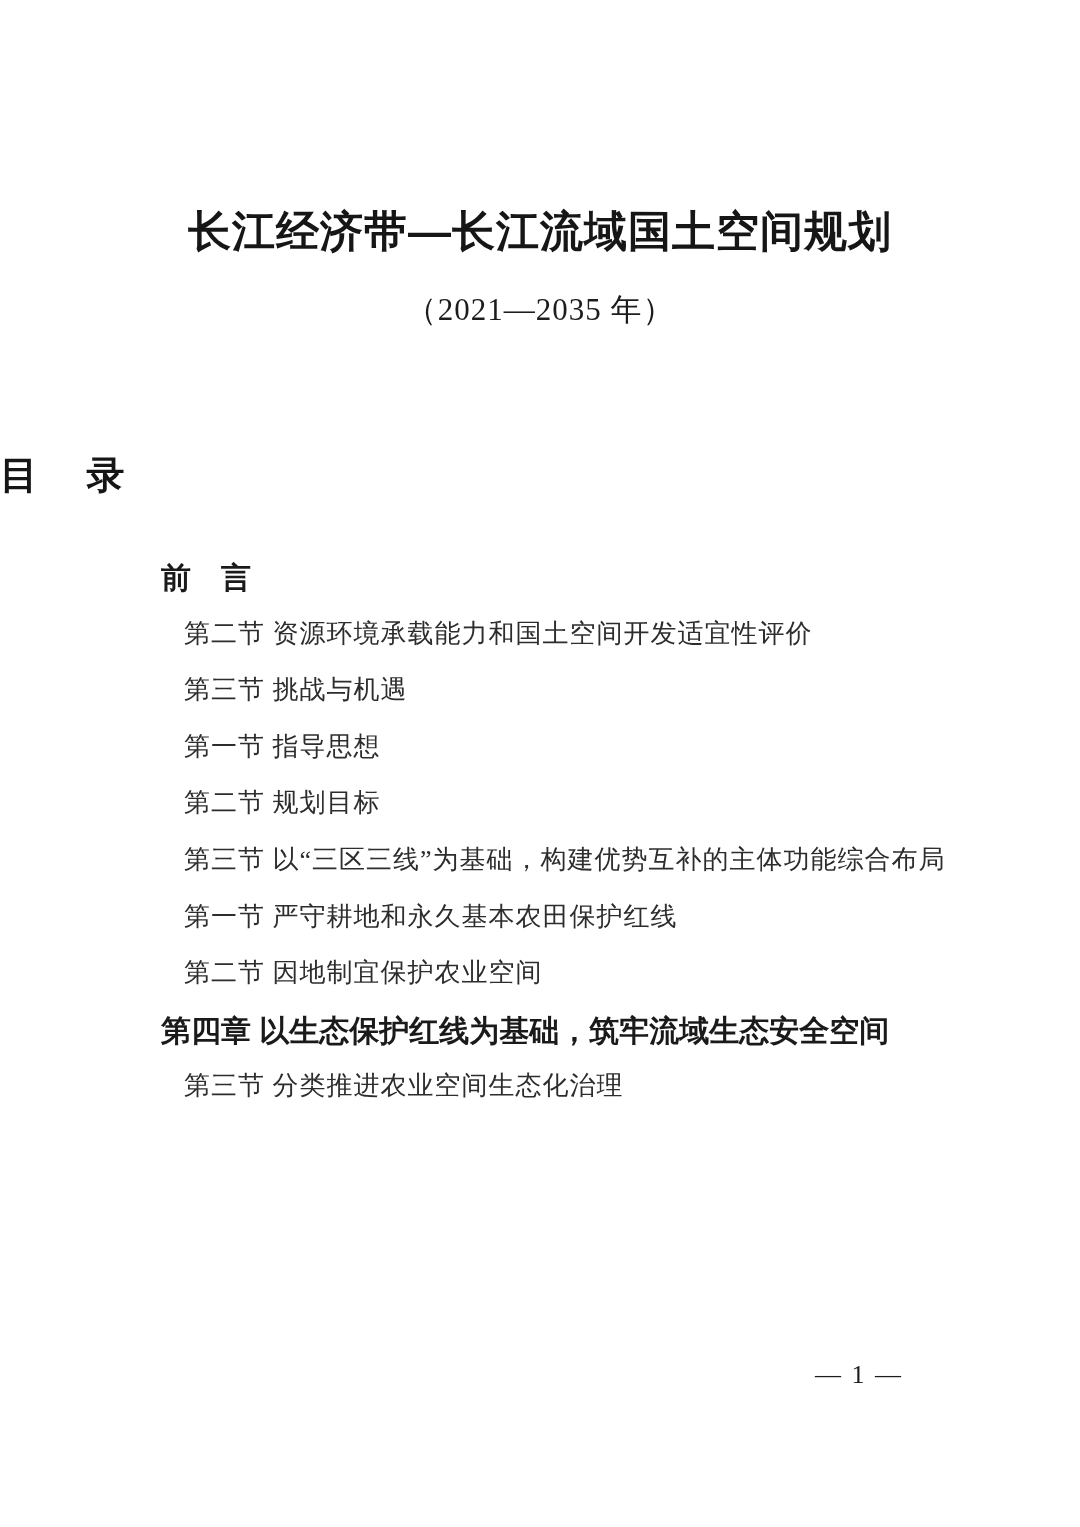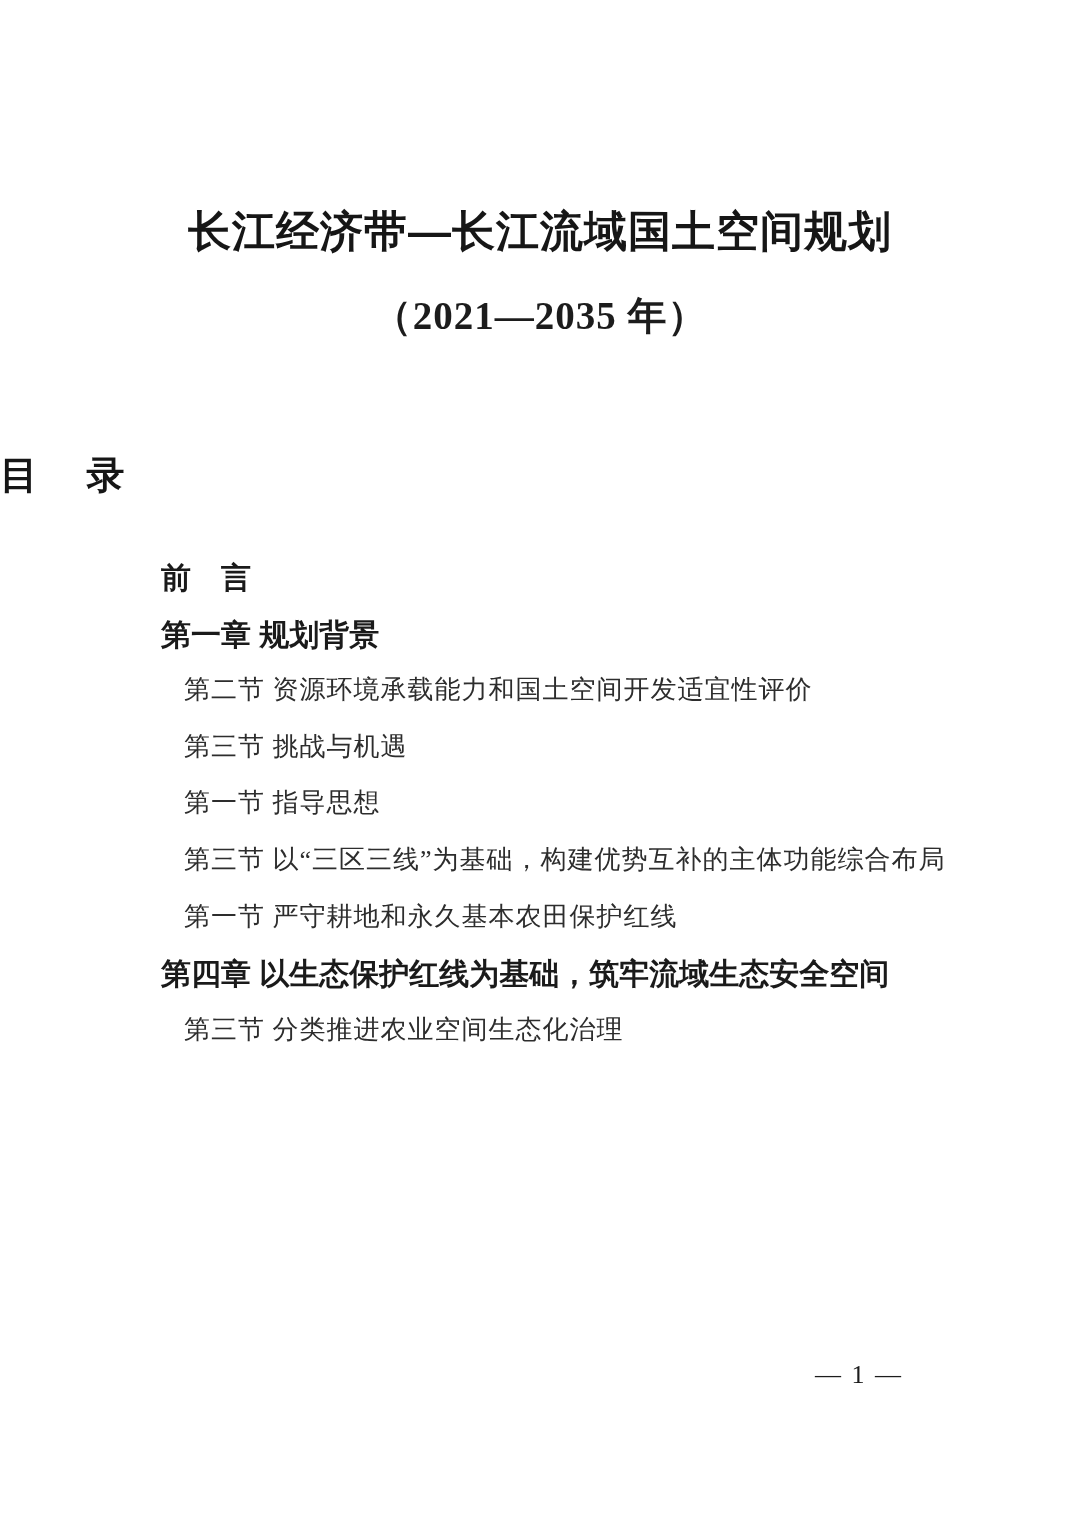--- a/index.html
+++ b/index.html
@@ -28,22 +28,22 @@
     color: #161616;
     letter-spacing: 1px;
     font-family: "Liberation Sans", "DejaVu Sans", sans-serif;
   }
   .doc-subtitle {
     position: absolute;
     top: 289px;
     left: 0;
     width: 100%;
     text-align: center;
-    font-size: 39px;
-    font-weight: bold;
+    font-size: 31px;
+    font-weight: normal;
     color: #1c1c1c;
     font-family: "Liberation Serif", "DejaVu Serif", serif;
     letter-spacing: 1px;
   }
   .toc-heading {
     position: absolute;
     top: 450px;
     left: 0;
     width: 100%;
     text-align: left;
@@ -96,25 +96,26 @@
 <div class="page">
 
   <div class="doc-title">长江经济带—长江流域国土空间规划</div>
 
   <div class="doc-subtitle">（2021—2035 年）</div>
 
   <div class="toc-heading">目　 录</div>
 
   <div class="toc-list">
     <div class="toc-row chapter">前　言</div>
-    <div class="toc-row chapter">第一章 规划背景</div>
     <div class="toc-row section">第二节 资源环境承载能力和国土空间开发适宜性评价</div>
     <div class="toc-row section">第三节 挑战与机遇</div>
     <div class="toc-row section">第一节 指导思想</div>
+    <div class="toc-row section">第二节 规划目标</div>
     <div class="toc-row section">第三节 以“三区三线”为基础，构建优势互补的主体功能综合布局</div>
     <div class="toc-row section">第一节 严守耕地和永久基本农田保护红线</div>
+    <div class="toc-row section">第二节 因地制宜保护农业空间</div>
     <div class="toc-row chapter">第四章 以生态保护红线为基础，筑牢流域生态安全空间</div>
     <div class="toc-row section">第三节 分类推进农业空间生态化治理</div>
   </div>
 
   <div class="page-number">— 1 —</div>
 
 </div>
 
 </body></html>

